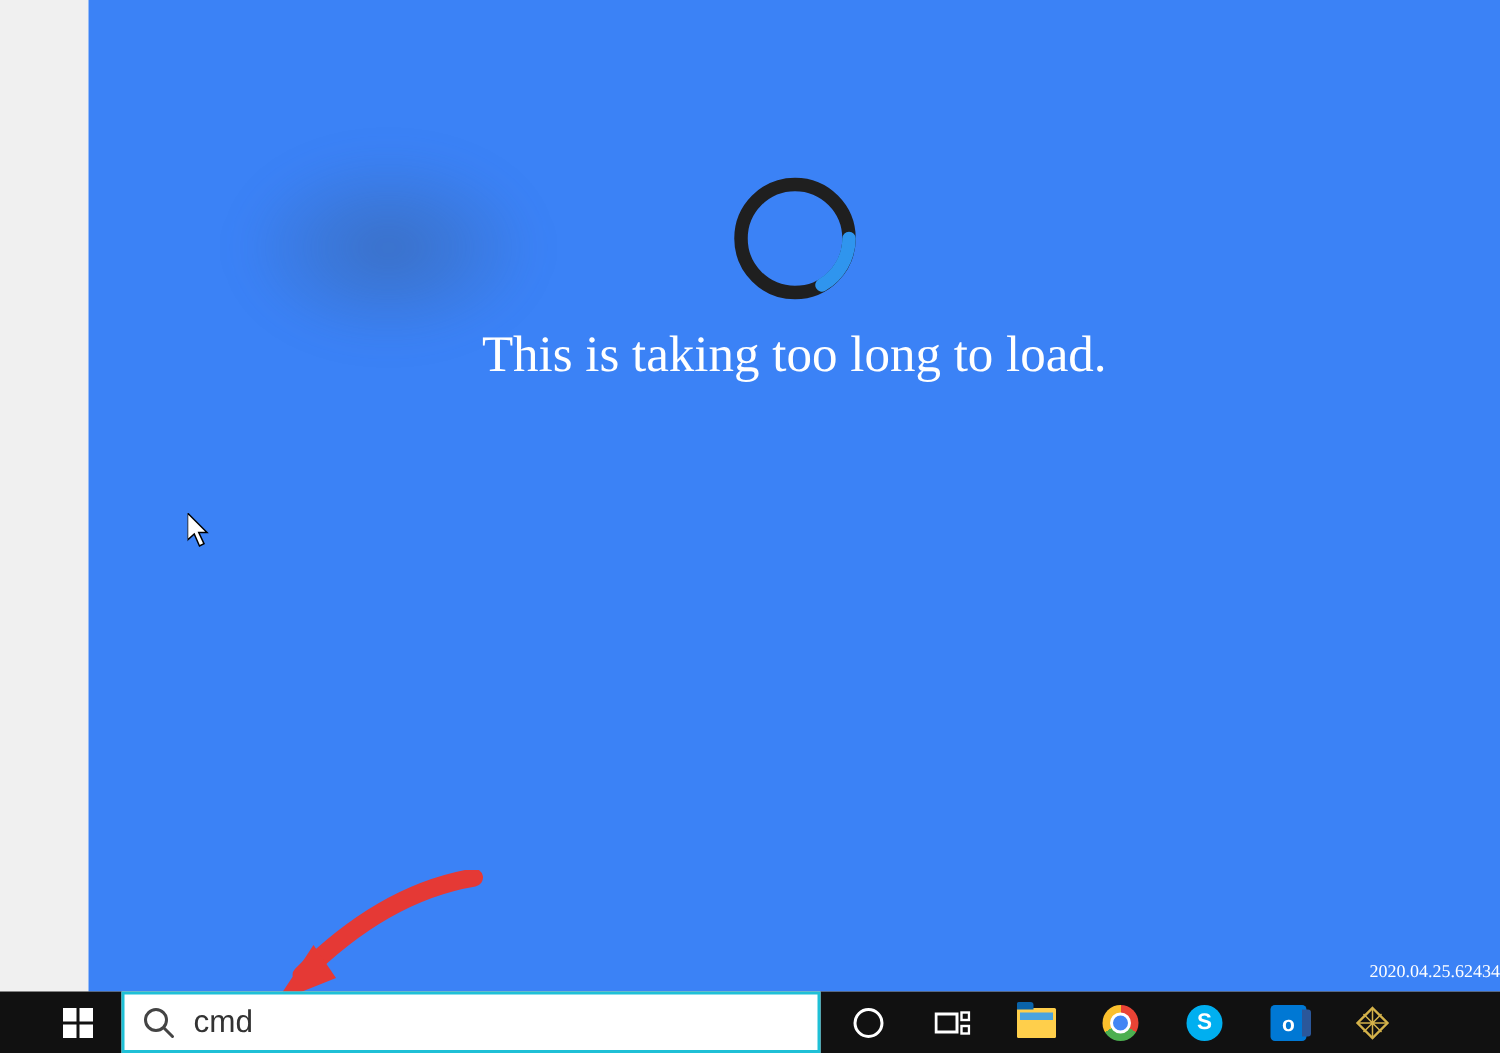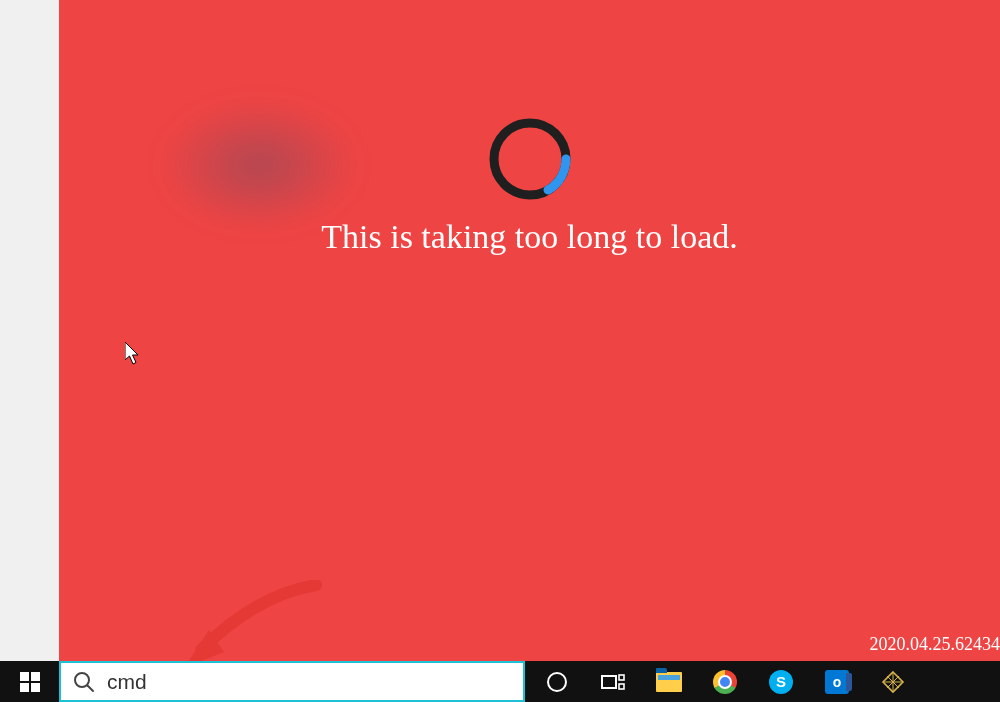--- a/index.html
+++ b/index.html
@@ -10,21 +10,21 @@
       position: absolute;
       left: 0; top: 0;
       width: 59px; height: 661px;
       background: #f0f0f0;
     }
 
     .panel {
       position: absolute;
       left: 59px; top: 0;
       width: 941px; height: 661px;
-      background: #ef4444;
+      background: #3b82f6;
     }
 
     .smudge {
       position: absolute;
       left: 100px; top: 100px;
       width: 200px; height: 130px;
       background: radial-gradient(ellipse at center, rgba(60,80,110,0.35) 0%, rgba(47,47,47,0) 70%);
       filter: blur(12px);
     }
 
@@ -55,38 +55,39 @@
       border: none;
       font-size: 17px;
       font-family: "Segoe UI", sans-serif;
       cursor: pointer;
     }
 
     .timestamp {
       position: absolute;
       right: 0; bottom: 6px;
       color: #fff;
-      font-size: 18px;
+      font-size: 12px;
       font-family: Georgia, "Times New Roman", serif;
     }
 
     .cursor {
       position: absolute;
       left: 66px; top: 342px;
       pointer-events: none;
     }
 
     
     .taskbar {
       position: absolute;
       left: 0; bottom: 0;
       width: 1000px; height: 41px;
       background: #111;
       display: flex;
       align-items: stretch;
+      padding-left: 22px;
     }
 
     .start-btn {
       width: 59px; height: 41px;
       display: flex; align-items: center; justify-content: center;
       cursor: pointer;
     }
 
     .search-box {
       width: 466px; height: 41px;

